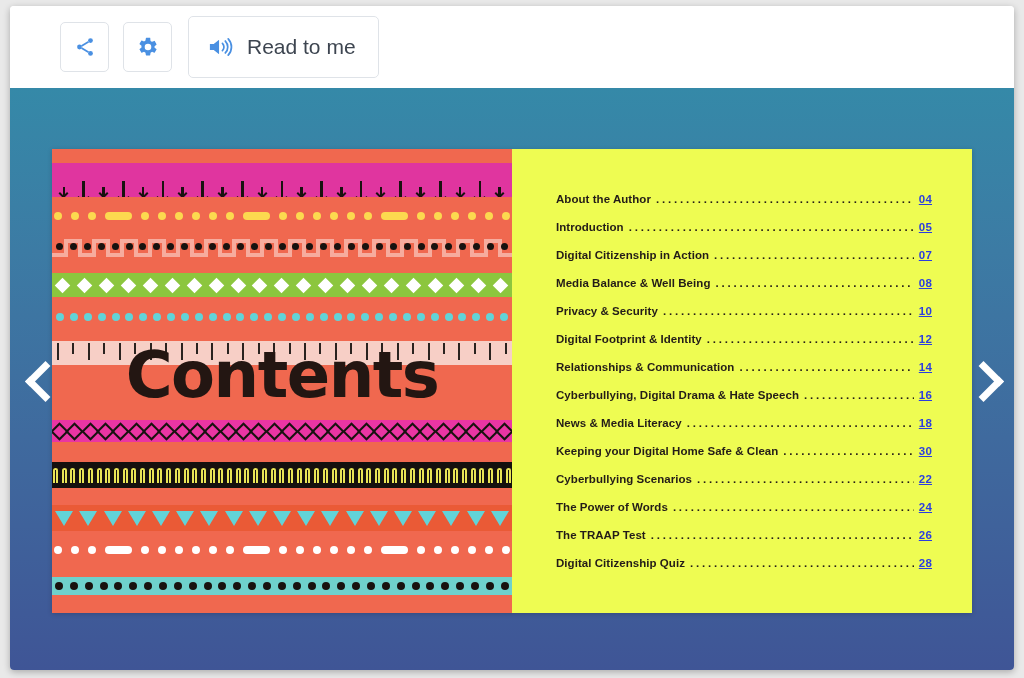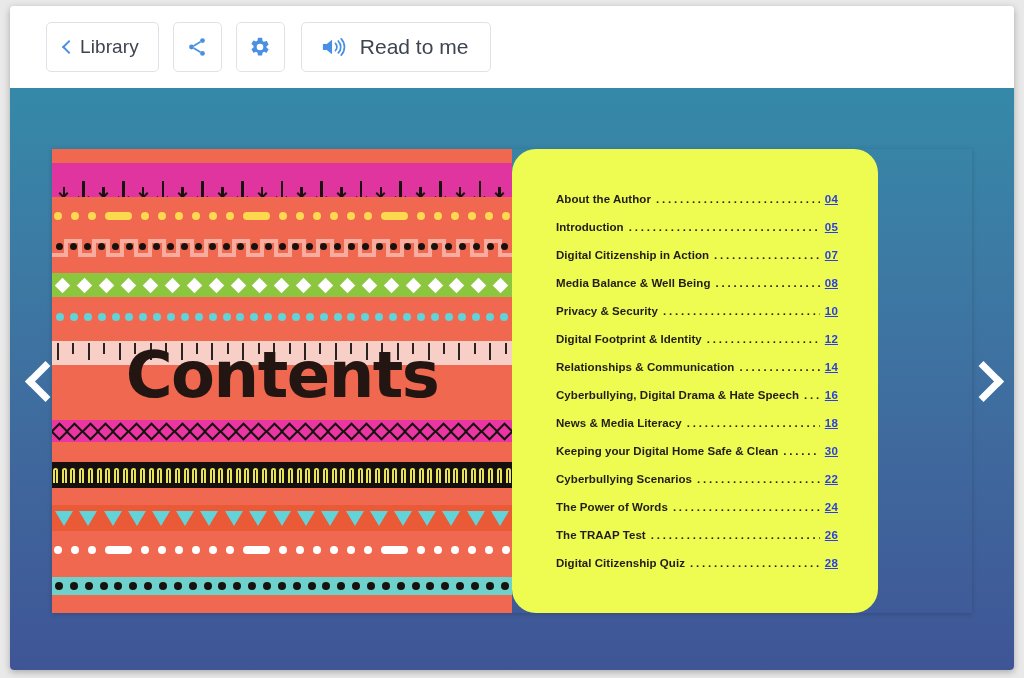--- a/index.html
+++ b/index.html
@@ -100,21 +100,21 @@
     background: #fff;
     display: flex;
     align-items: center;
     justify-content: center;
     cursor: pointer;
     flex: none;
     margin-left: 14px;
   }
 
   .read-btn {
-    height: 50px;
+    height: 62px;
     display: flex;
     align-items: center;
     gap: 13px;
     padding: 0 22px 0 18px;
     border: 1px solid #dfe3e8;
     border-radius: 5px;
     background: #fff;
     cursor: pointer;
     flex: none;
     margin-left: 16px;
@@ -400,26 +400,25 @@
   }
   .b-teal i {
     width: 8px; height: 8px;
     background: #18120f;
     border-radius: 50%;
     flex: none;
   }
 
   
   .page-right {
-    width: 366px;
+    width: 460px;
     height: 464px;
     background: #eefc52;
     position: relative;
     padding: 44px 40px 0 44px;
-    border-radius: 24px;
   }
 
   .toc-list { display: flex; flex-direction: column; }
 
   .toc-row {
     display: flex;
     align-items: baseline;
     height: 28px;
     cursor: pointer;
   }
@@ -451,24 +450,20 @@
     letter-spacing: .2px;
   }
 </style>
 </head>
 <body>
 
 <div id="app">
 
   <div class="header">
 
-    <div class="lib-btn">
-      <span class="chev-small"></span>
-      <span class="label">Library</span>
-    </div>
 
 
     <div class="icon-btn">
       <svg width="22" height="22" viewBox="0 0 24 24">
         <circle cx="18" cy="5" r="2.6" fill="#4a90e2"></circle>
         <circle cx="18" cy="19" r="2.6" fill="#4a90e2"></circle>
         <circle cx="6" cy="12" r="2.6" fill="#4a90e2"></circle>
         <line x1="8.2" y1="10.8" x2="15.9" y2="6.2" stroke="#4a90e2" stroke-width="1.9"></line>
         <line x1="8.2" y1="13.2" x2="15.9" y2="17.8" stroke="#4a90e2" stroke-width="1.9"></line>
       </svg>

